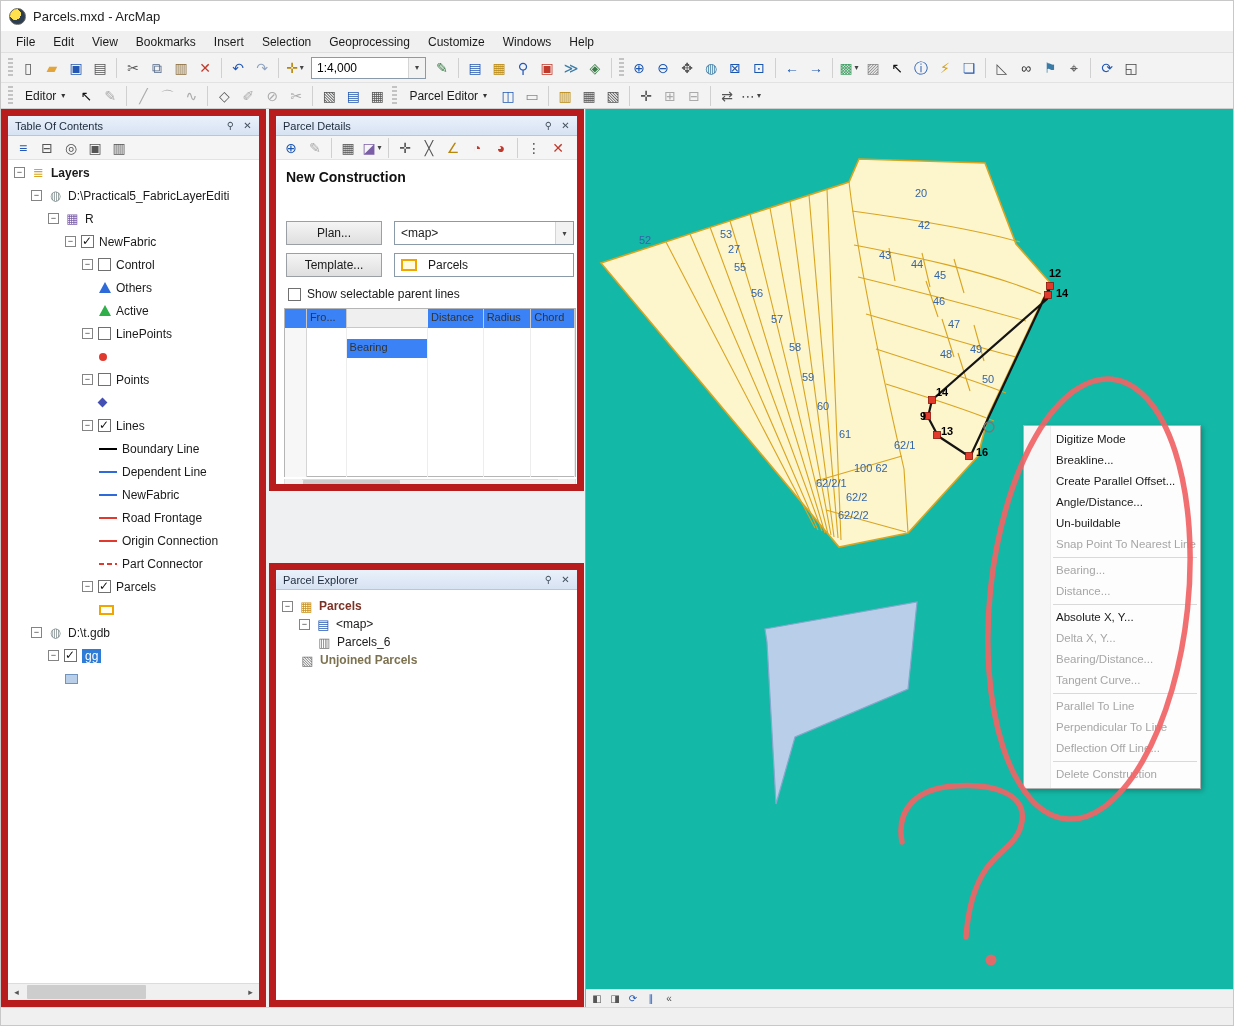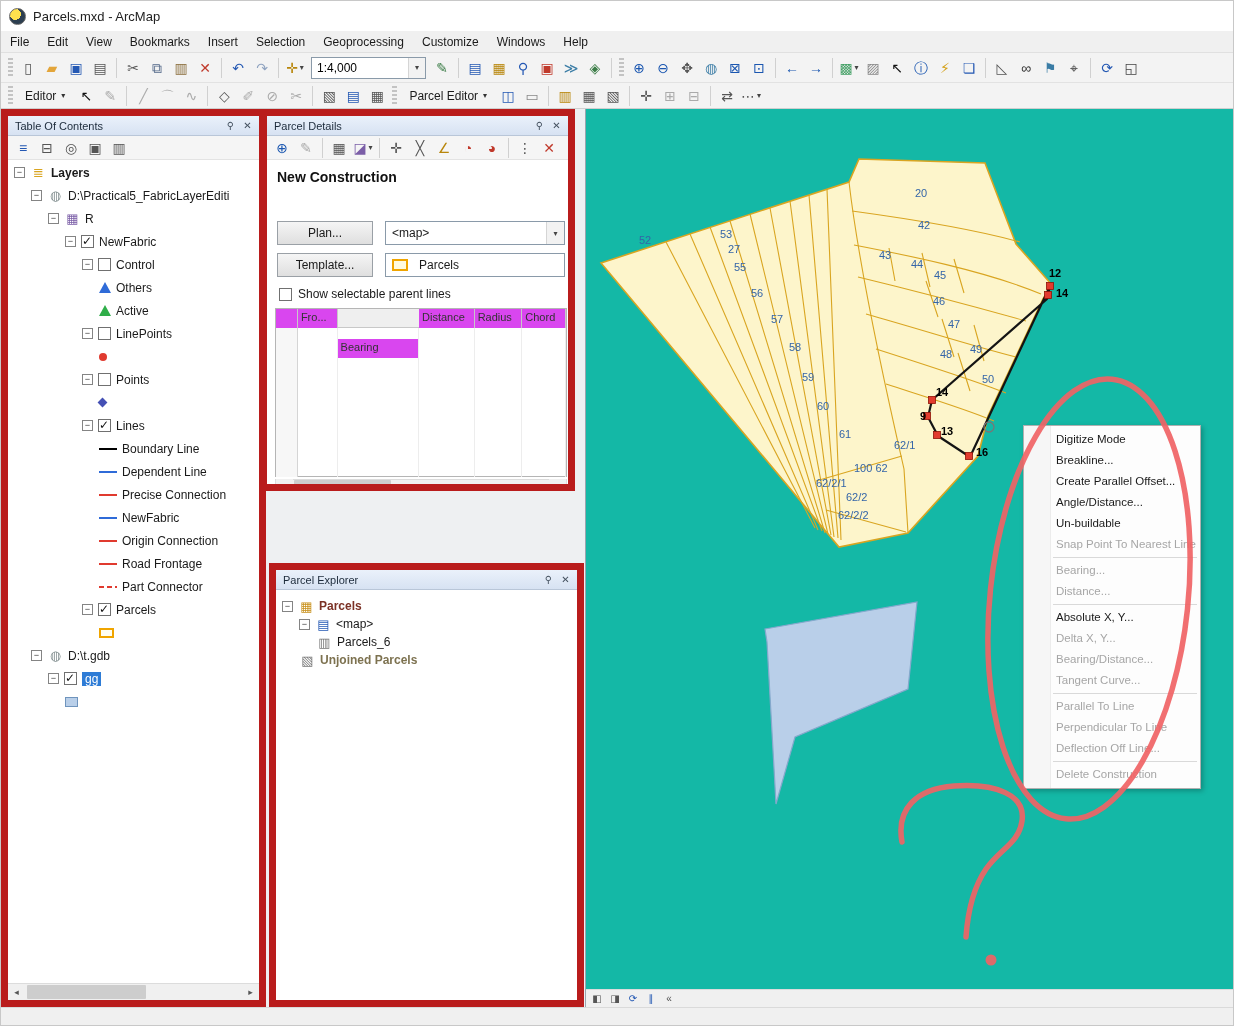--- a/index.html
+++ b/index.html
@@ -4,21 +4,21 @@
 <style>
   * { box-sizing: border-box; margin:0; padding:0; }
   html,body { background:#e8e8e8; }
   body { font-family:"Liberation Sans","DejaVu Sans",sans-serif; font-size:12px; color:#1a1a1a; }
   #app { position:relative; width:1234px; height:1026px; background:#f0f0f0; overflow:hidden; border:1px solid #c8c8c8; }
 
   
   #titlebar { position:absolute; left:0; top:0; width:100%; height:30px; background:#fff; display:flex; align-items:center; padding-left:8px; }
   .app-icon { width:17px; height:17px; border-radius:50%; background:radial-gradient(circle at 35% 35%, #ffe14d 0 40%, #2c3e50 41% 100%); border:1px solid #666; margin-right:7px; }
   #title-text { font-size:13px; color:#222; }
-  #menubar { position:absolute; left:0; top:30px; width:100%; height:22px; background:#f0f0f0; border-bottom:1px solid #e0e0e0; display:flex; align-items:center; }
+  #menubar { position:absolute; left:0; top:30px; width:100%; height:22px; background:#f0f0f0; border-bottom:1px solid #e0e0e0; display:flex; align-items:center; padding-left:6px; }
   .mb-item { padding:2px 9px; font-size:12px; color:#1a1a1a; cursor:default; }
   .toolbar { position:absolute; left:0; width:100%; background:#f3f3f3; display:flex; align-items:center; padding-left:4px; }
   #toolbar1 { top:52px; height:30px; border-bottom:1px solid #e2e2e2; }
   #toolbar2 { top:82px; height:26px; border-bottom:1px solid #cfcfcf; }
   .tb-btn { display:inline-flex; align-items:center; justify-content:center; min-width:22px; height:22px; margin:0 1px; border:1px solid transparent; cursor:default; }
   .tb-btn .glyph { font-size:14px; line-height:1; }
   .tb-btn.dis .glyph { color:#aaa !important; }
   .tb-btn .caret { font-size:8px; color:#444; margin-left:2px; }
   .tb-sep { width:1px; height:20px; background:#d0d0d0; margin:0 4px; display:inline-block; }
   .tb-grip { width:5px; height:20px; margin:0 3px; display:inline-block;
@@ -56,36 +56,36 @@
   .lbl.sel { background:#2e7cd6; color:#fff; padding:0 3px; }
   .lbl.bold { font-weight:bold; }
   .lbl.b-maroon { font-weight:bold; color:#7b3125; }
   .lbl.b-olive { font-weight:bold; color:#7d7250; }
 
   .hscroll { position:absolute; left:0; right:0; bottom:0; height:17px; background:#f0f0f0; border-top:1px solid #dcdcdc; display:flex; align-items:center; }
   .hs-arrow { width:17px; height:16px; display:flex; align-items:center; justify-content:center; font-size:9px; color:#555; background:#f0f0f0; }
   .hs-track { flex:1; height:16px; position:relative; }
   .hs-thumb { position:absolute; top:1px; height:14px; background:#cdcdcd; border-radius:1px; }
 
-  #details-dock { left:259px; top:0; width:315px; height:382px; }
+  #details-dock { left:268px; top:0; width:315px; height:382px; }
   #pd-content { position:absolute; top:45px; left:0; right:0; bottom:0; background:#f0f0f0; overflow:hidden; }
   #pd-white { position:absolute; top:0; left:0; right:0; height:380px; background:#fff; border-bottom:1px solid #ddd; }
   #pd-heading { position:absolute; left:10px; top:8px; font-size:14px; font-weight:bold; color:#111; }
   #pd-tabrow { position:absolute; left:8px; right:8px; top:30px; height:22px; border-bottom:1px solid #8ca0b3; }
   #pd-tab { display:inline-block; height:22px; padding:3px 10px 0; border:1px solid #8ca0b3; border-bottom:1px solid #fff; background:#fff; font-size:11.5px; position:relative; top:0; }
   .pd-btn { position:absolute; width:96px; height:24px; background:linear-gradient(#f5f5f5,#dfdfdf); border:1px solid #9aa0a6; font-size:12px; text-align:center; line-height:22px; }
   .pd-combo { position:absolute; left:118px; width:180px; height:24px; border:1px solid #8a9aa9; background:#fff; display:flex; align-items:center; font-size:12px; }
   .pd-combo .val { flex:1; padding-left:6px; white-space:nowrap; overflow:hidden; }
   .pd-combo .combo-caret { width:18px; height:22px; display:flex; align-items:center; justify-content:center; font-size:8px; border-left:1px solid #d5d5d5; background:#f2f2f2; color:#444; }
   .tmpl-swatch { width:16px; height:12px; border:2px solid #f0a500; background:#fffbe0; margin:0 5px 0 6px; flex:none; }
   #pd-check { position:absolute; left:12px; top:126px; display:flex; align-items:center; font-size:12px; }
   #pd-check .cbx { margin-right:6px; }
   #pd-grid { position:absolute; left:8px; top:147px; width:292px; height:169px; border:1px solid #b5b5b5; background:#fff; }
   #pd-grid-header { display:flex; height:19px; background:#efefef; border-bottom:1px solid #c8c8c8; }
-  .gh-cell { height:19px; border-right:1px solid #c8c8c8; font-size:11px; color:#333; padding:2px 3px 0; overflow:hidden; white-space:nowrap; background:#d946ef; }
+  .gh-cell { height:19px; border-right:1px solid #c8c8c8; font-size:11px; color:#333; padding:2px 3px 0; overflow:hidden; white-space:nowrap; background:#3b82f6; }
   #pd-grid-body { display:flex; height:149px; }
   .gb-col { height:100%; border-right:1px solid #ededed; }
   .gb-col.rowhdr { background:#f7f7f7; border-right:1px solid #d5d5d5; }
   #pd-hscroll { position:absolute; left:8px; top:318px; width:292px; height:16px; background:#f0f0f0; border:1px solid #dcdcdc; display:flex; align-items:center; }
   #pd-link { position:absolute; left:12px; top:352px; font-size:11.5px; color:#0563c1; }
 
   #explorer-panel { left:268px; top:454px; width:315px; height:444px; }
   #px-tree { position:absolute; top:21px; left:0; right:0; bottom:0; background:#fff; padding-top:6px; overflow:hidden; }
 
   
@@ -450,34 +450,30 @@
           </div>
           <div class="tree-row" style="padding-left: 91px;">
             <span class="sw sw-line" style="border-top-color: rgb(0, 0, 0);"></span>
             <span class="lbl">Boundary Line</span>
           </div>
           <div class="tree-row" style="padding-left: 91px;">
             <span class="sw sw-line" style="border-top-color: rgb(47, 107, 216);"></span>
             <span class="lbl">Dependent Line</span>
           </div>
           <div class="tree-row" style="padding-left: 91px;">
-            <span class="sw sw-line" style="border-top-color: rgb(224, 58, 47);"></span>
-            <span class="lbl">Precise Connection</span>
-          </div>
-          <div class="tree-row" style="padding-left: 91px;">
             <span class="sw sw-line" style="border-top-color: rgb(47, 107, 216);"></span>
             <span class="lbl">NewFabric</span>
           </div>
           <div class="tree-row" style="padding-left: 91px;">
             <span class="sw sw-line" style="border-top-color: rgb(224, 58, 47);"></span>
+            <span class="lbl">Road Frontage</span>
+          </div>
+          <div class="tree-row" style="padding-left: 91px;">
+            <span class="sw sw-line" style="border-top-color: rgb(224, 58, 47);"></span>
             <span class="lbl">Origin Connection</span>
-          </div>
-          <div class="tree-row" style="padding-left: 91px;">
-            <span class="sw sw-line" style="border-top-color: rgb(224, 58, 47);"></span>
-            <span class="lbl">Road Frontage</span>
           </div>
           <div class="tree-row" style="padding-left: 91px;">
             <span class="sw sw-dash" style="background: repeating-linear-gradient(90deg, rgb(224, 58, 47) 0px, rgb(224, 58, 47) 5px, transparent 5px, transparent 8px);"></span>
             <span class="lbl">Part Connector</span>
           </div>
           <div class="tree-row" style="padding-left: 74px;">
             <span class="expander">−</span>
             <span class="cbx on"></span>
             <span class="lbl">Parcels</span>
           </div>

